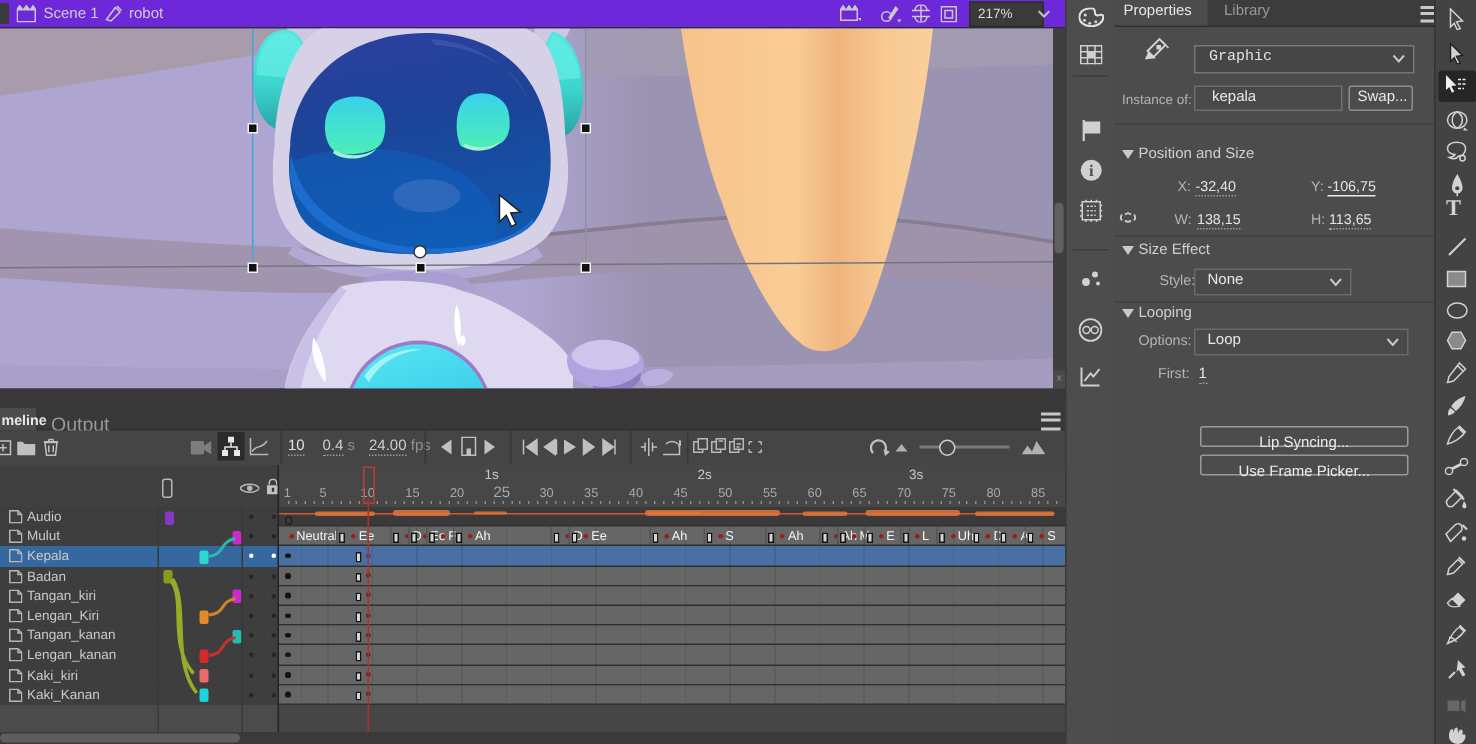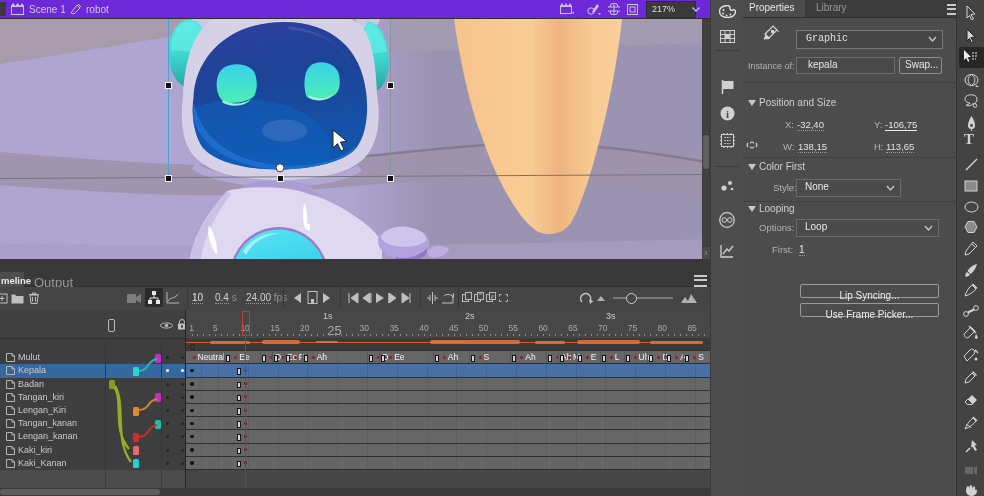--- a/index.html
+++ b/index.html
@@ -282,21 +282,21 @@
       <span class="abs" style="left:137px;top:1px;font-size:9px;color:#c9c9c9;">1s</span>
       <span class="abs" style="left:279px;top:1px;font-size:9px;color:#c9c9c9;">2s</span>
       <span class="abs" style="left:420px;top:1px;font-size:9px;color:#c9c9c9;">3s</span>
 
       <div id="fnums">
           <span class="abs" style="left:-2.5px;top:13px;width:16px;text-align:center;font-size:8.5px;color:#a9a9a9;">1</span>
           <span class="abs" style="left:21.34px;top:13px;width:16px;text-align:center;font-size:8.5px;color:#a9a9a9;">5</span>
           <span class="abs" style="left:51.14px;top:13px;width:16px;text-align:center;font-size:8.5px;color:#a9a9a9;">10</span>
           <span class="abs" style="left:80.94px;top:13px;width:16px;text-align:center;font-size:8.5px;color:#a9a9a9;">15</span>
           <span class="abs" style="left:110.74px;top:13px;width:16px;text-align:center;font-size:8.5px;color:#a9a9a9;">20</span>
-          <span class="abs" style="left:140.54px;top:13px;width:16px;text-align:center;font-size:13px;color:#a9a9a9;">25</span>
+          <span class="abs" style="left:140.54px;top:13px;width:16px;text-align:center;font-size:10px;color:#a9a9a9;">25</span>
           <span class="abs" style="left:170.34px;top:13px;width:16px;text-align:center;font-size:8.5px;color:#a9a9a9;">30</span>
           <span class="abs" style="left:200.14px;top:13px;width:16px;text-align:center;font-size:8.5px;color:#a9a9a9;">35</span>
           <span class="abs" style="left:229.94px;top:13px;width:16px;text-align:center;font-size:8.5px;color:#a9a9a9;">40</span>
           <span class="abs" style="left:259.74px;top:13px;width:16px;text-align:center;font-size:8.5px;color:#a9a9a9;">45</span>
           <span class="abs" style="left:289.54px;top:13px;width:16px;text-align:center;font-size:8.5px;color:#a9a9a9;">50</span>
           <span class="abs" style="left:319.34px;top:13px;width:16px;text-align:center;font-size:8.5px;color:#a9a9a9;">55</span>
           <span class="abs" style="left:349.14px;top:13px;width:16px;text-align:center;font-size:8.5px;color:#a9a9a9;">60</span>
           <span class="abs" style="left:378.94px;top:13px;width:16px;text-align:center;font-size:8.5px;color:#a9a9a9;">65</span>
           <span class="abs" style="left:408.74px;top:13px;width:16px;text-align:center;font-size:8.5px;color:#a9a9a9;">70</span>
           <span class="abs" style="left:438.54px;top:13px;width:16px;text-align:center;font-size:8.5px;color:#a9a9a9;">75</span>
@@ -390,20 +390,30 @@
           <div class="abs" style="left:500.18px;top:24px;width:1px;height:2px;background:#8a8a8a;"></div>
           <div class="abs" style="left:506.14px;top:24px;width:1px;height:2px;background:#8a8a8a;"></div>
           <div class="abs" style="left:512.1px;top:24px;width:1px;height:2px;background:#8a8a8a;"></div>
           <div class="abs" style="left:518.06px;top:24px;width:1px;height:2px;background:#8a8a8a;"></div>
         </div>
 
       <div class="abs" style="left:56px;top:1px;width:6px;height:23px;border:1px solid #c23b31;"></div>
     </div>
 
     <div id="lrows" class="abs" style="left:0;top:74px;width:710px;height:132px;">
+        <div class="abs" style="left:0;top:0px;width:186px;height:13.2px;background:#3e3e3e;border-bottom:1px solid #323232;">
+          <svg class="abs" style="left:6px;top:2px" width="9" height="9" viewBox="0 0 9 9">
+            <path d="M0.5 0.5 H6 L8.5 3 V8.5 H0.5 Z" fill="none" stroke="#b5b5b5"></path>
+            <path d="M6 0.5 V3 H8.5" fill="none" stroke="#b5b5b5"></path>
+          </svg>
+          <span class="abs" style="left:18px;top:1px;font-size:9px;color:#c9c9c9;">Audio</span>
+          <div class="abs" style="left:110px;top:2.5px;width:6px;height:9px;border-radius:1.5px;background:#8239c8;"></div>
+          <div class="abs" style="left:166px;top:5px;width:3px;height:3px;border-radius:50%;background:#262626;"></div>
+          <div class="abs" style="left:181px;top:5px;width:3px;height:3px;border-radius:50%;background:#262626;"></div>
+        </div>
         <div class="abs" style="left:186px;top:0px;width:524px;height:12.2px;background-color:#3a3a3a;border-bottom:1px solid #2f2f2f;overflow:hidden;" id="frow0">
           <div class="abs" style="left:0;top:3.5px;width:517px;height:1px;background:#d4572e;"></div>
           <div class="abs" style="left:24px;top:2.5px;width:40px;height:3px;background:#e0763a;border-radius:2px;opacity:0.85;"></div>
           <div class="abs" style="left:76px;top:2px;width:38px;height:4px;background:#e0763a;border-radius:2px;opacity:0.85;"></div>
           <div class="abs" style="left:130px;top:3px;width:22px;height:2px;background:#e0763a;border-radius:2px;opacity:0.85;"></div>
           <div class="abs" style="left:244px;top:2px;width:90px;height:4px;background:#e0763a;border-radius:2px;opacity:0.85;"></div>
           <div class="abs" style="left:349px;top:2.5px;width:30px;height:3px;background:#e0763a;border-radius:2px;opacity:0.85;"></div>
           <div class="abs" style="left:391px;top:2px;width:63px;height:4px;background:#e0763a;border-radius:2px;opacity:0.85;"></div>
           <div class="abs" style="left:464px;top:2.5px;width:53px;height:3px;background:#e0763a;border-radius:2px;opacity:0.85;"></div>
           <div class="abs" style="left:246px;top:3px;width:34px;height:2px;background:#e0763a;border-radius:2px;opacity:0.85;"></div>
@@ -726,21 +736,21 @@
     </svg>
     <span class="abs lbl" style="left:40px;top:141px;font-size:9.5px;">W:</span>
     <span class="abs val dotted" style="left:55px;top:141px;font-size:9.5px;">138,15</span>
     <span class="abs lbl" style="left:131px;top:141px;font-size:9.5px;">H:</span>
     <span class="abs val dotted" style="left:143px;top:141px;font-size:9.5px;">113,65</span>
     <div class="abs" style="left:0;top:157px;width:213px;height:1px;background:#404040;"></div>
 
     <svg class="abs" style="left:5px;top:164px" width="8" height="6" viewBox="0 0 8 6">
         <path d="M0 0 H8 L4 6 Z" fill="#c9c9c9"></path>
       </svg>
-    <span class="abs" style="left:16px;top:161px;font-size:10px;color:#cfcfcf;">Color First</span>
+    <span class="abs" style="left:16px;top:161px;font-size:10px;color:#cfcfcf;">Size Effect</span>
     <span class="abs lbl" style="left:30px;top:182px;font-size:9.5px;">Style:</span>
     <div class="abs" style="left:53px;top:179px;width:103px;height:16px;border:1px solid #6a6a6a;background:#4a4a4a;">
       <span class="abs" style="left:8px;top:1px;font-size:10px;color:#e8e8e8;">None</span>
       <svg class="abs" style="left:89px;top:5px" width="9" height="6" viewBox="0 0 9 6">
           <path d="M1 1 L4.5 5 L8 1" fill="none" stroke="#c9c9c9" stroke-width="1.3"></path>
         </svg>
     </div>
     <div class="abs" style="left:0;top:201px;width:213px;height:1px;background:#404040;"></div>
 
     <svg class="abs" style="left:5px;top:206px" width="8" height="6" viewBox="0 0 8 6">

